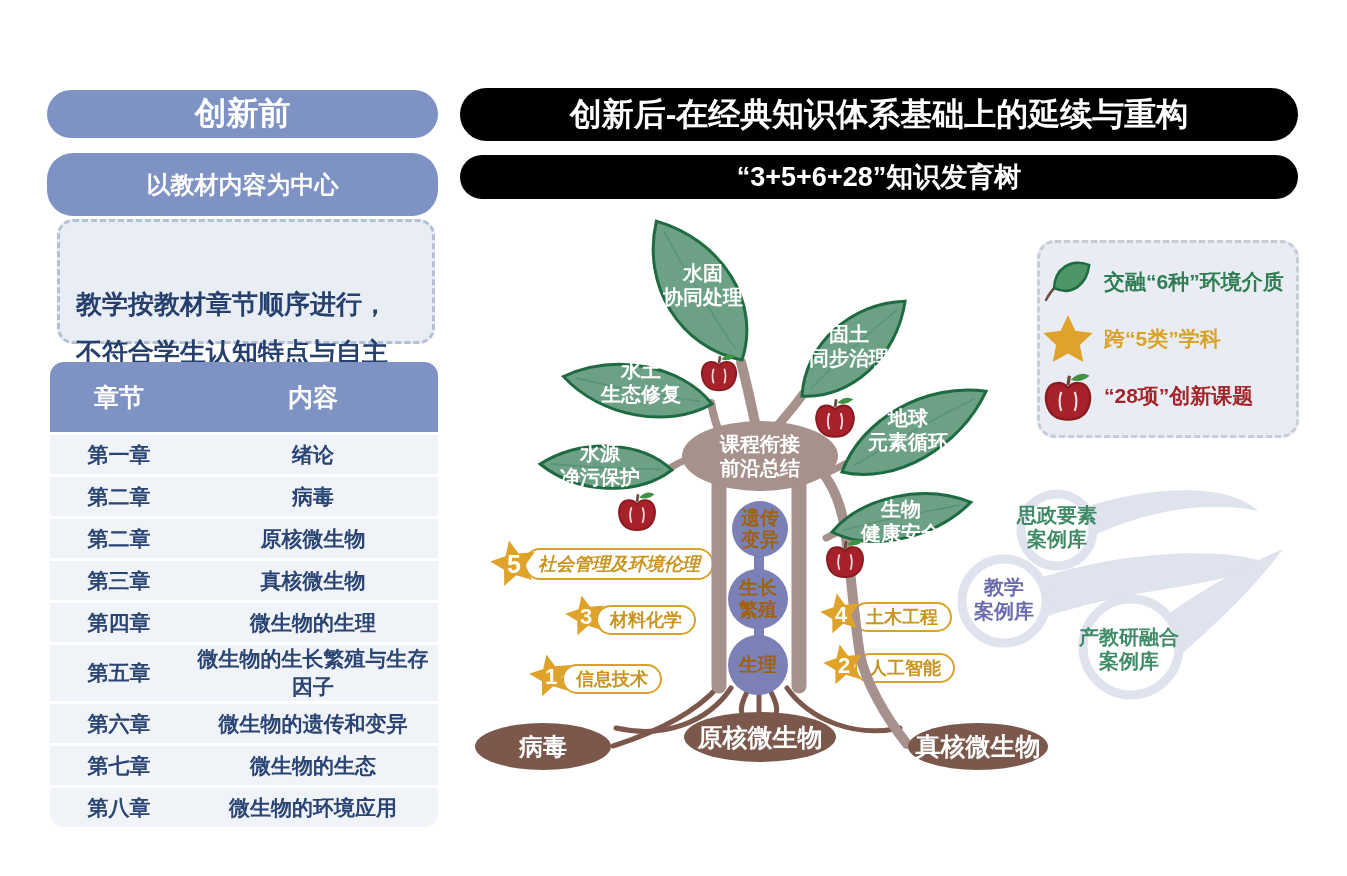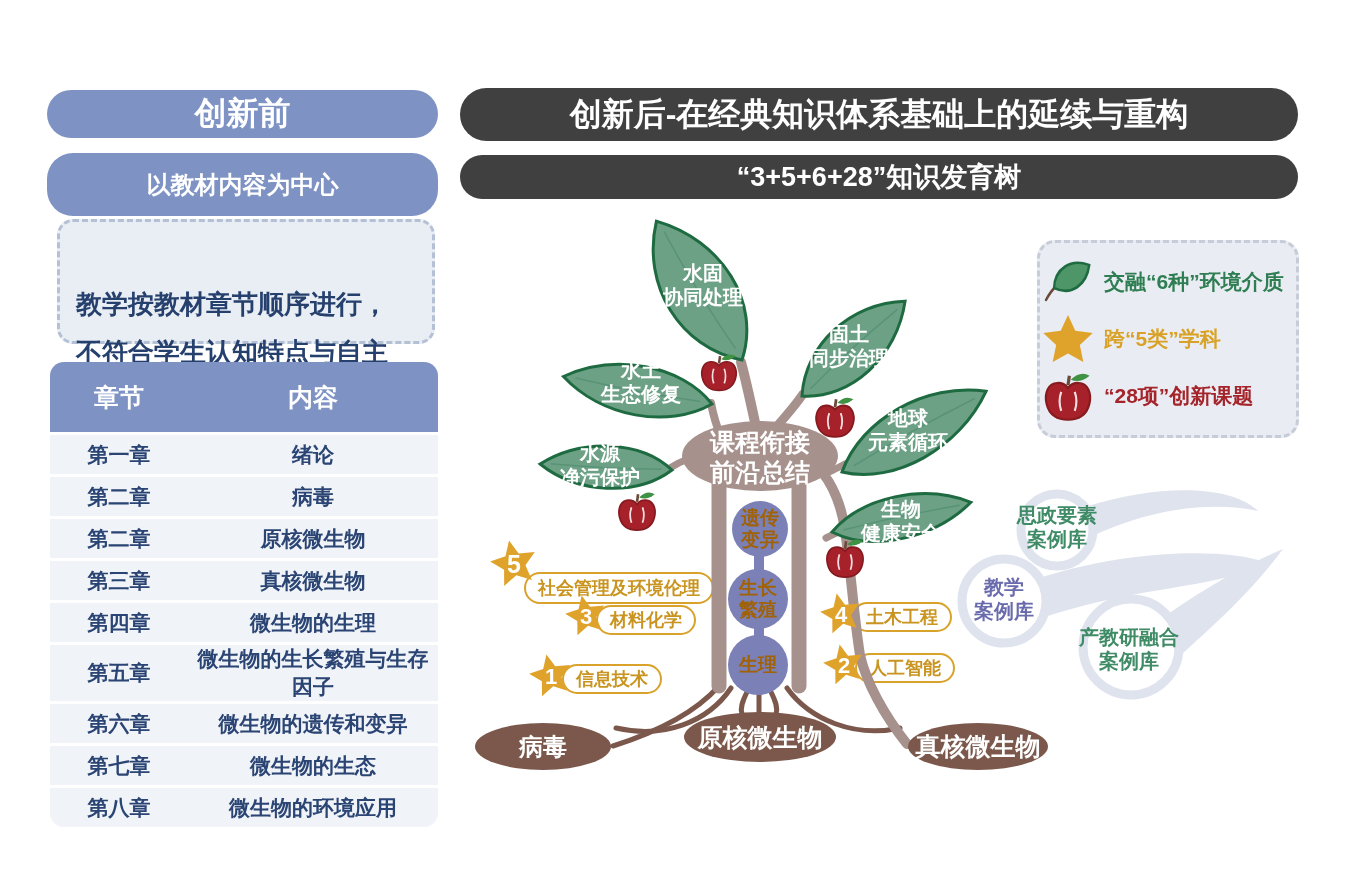--- a/index.html
+++ b/index.html
@@ -9,21 +9,21 @@
   }
   .abs{position:absolute;}
   .ov{position:absolute;transform:translate(-50%,-50%);white-space:pre-line;text-align:center;
       font-weight:bold;line-height:1.18;z-index:3;}
   
   .pill-blue{
     background:#7E93C4;color:#fff;font-weight:bold;text-align:center;
     border-radius:26px;display:flex;align-items:center;justify-content:center;z-index:3;
   }
   .pill-pink{
-    background:#404040;color:#fff;font-weight:bold;text-align:center;
+    background:#000000;color:#fff;font-weight:bold;text-align:center;
     border-radius:27px;display:flex;align-items:center;justify-content:center;z-index:3;
   }
   .note-box{
     background:#E9EDF4;border:3px dashed #B4C0D4;border-radius:16px;
     color:#26406E;font-weight:bold;font-size:26px;line-height:48px;
     padding:10px 16px;box-sizing:border-box;z-index:3;
   }
   table.chapters{border-collapse:collapse;width:388px;z-index:3;position:absolute;}
   table.chapters th{
     background:#7E93C4;color:#fff;font-weight:bold;font-size:25px;height:38px;padding:16px;
@@ -31,21 +31,21 @@
   table.chapters th:first-child{border-radius:14px 0 0 0;width:106px;}
   table.chapters th:last-child{border-radius:0 14px 0 0;}
   table.chapters td{
     background:#F0F3F8;color:#2A4473;font-weight:bold;font-size:21px;
     text-align:center;height:39px;padding:0 2px;border-top:3px solid #fff;
   }
   table.chapters tr:last-child td:first-child{border-radius:0 0 0 14px;}
   table.chapters tr:last-child td:last-child{border-radius:0 0 14px 0;}
   
   .leaf-label{color:#fff;font-size:20px;}
-  .core-label{color:#fff;font-size:25px;}
+  .core-label{color:#fff;font-size:20px;}
   .node-label{color:#a16207;font-size:19px;}
   .star-num{color:#fff;font-size:22px;z-index:4;}
   .disc-pill{
     position:absolute;background:#fff;border:2.5px solid #D9A32B;border-radius:16px;
     color:#C9941F;font-weight:bold;display:flex;align-items:center;justify-content:center;
     padding:0 12px;z-index:1;white-space:nowrap;
   }
   .root-ellipse{
     position:absolute;background:#7B584B;border-radius:50%;color:#fff;font-weight:bold;
     display:flex;align-items:center;justify-content:center;z-index:3;white-space:nowrap;
@@ -131,21 +131,21 @@
   </tbody>
 </table>
 
 <div class="abs pill-pink" style="left:460px;top:88px;width:838px;height:53px;font-size:32px;">
   <span>创新后-在经典知识体系基础上的延续与重构</span>
 </div>
 <div class="abs pill-pink" style="left:460px;top:155px;width:838px;height:44px;font-size:27px;">
   <span>“3+5+6+28”知识发育树</span>
 </div>
 
-<div class="disc-pill" style="left:524px;top:572px;height:28px;font-size:18px;">
+<div class="disc-pill" style="left:524px;top:548px;height:28px;font-size:18px;font-style:italic;">
   <span>社会管理及环境伦理</span>
   </div>
 <div class="disc-pill" style="left:596px;top:605px;height:26px;font-size:18px;">
   <span>材料化学</span>
   </div>
 <div class="disc-pill" style="left:562px;top:664px;height:26px;font-size:18px;">
   <span>信息技术</span>
   </div>
 <div class="disc-pill" style="left:852px;top:602px;height:26px;font-size:18px;">
   <span>土木工程</span>

